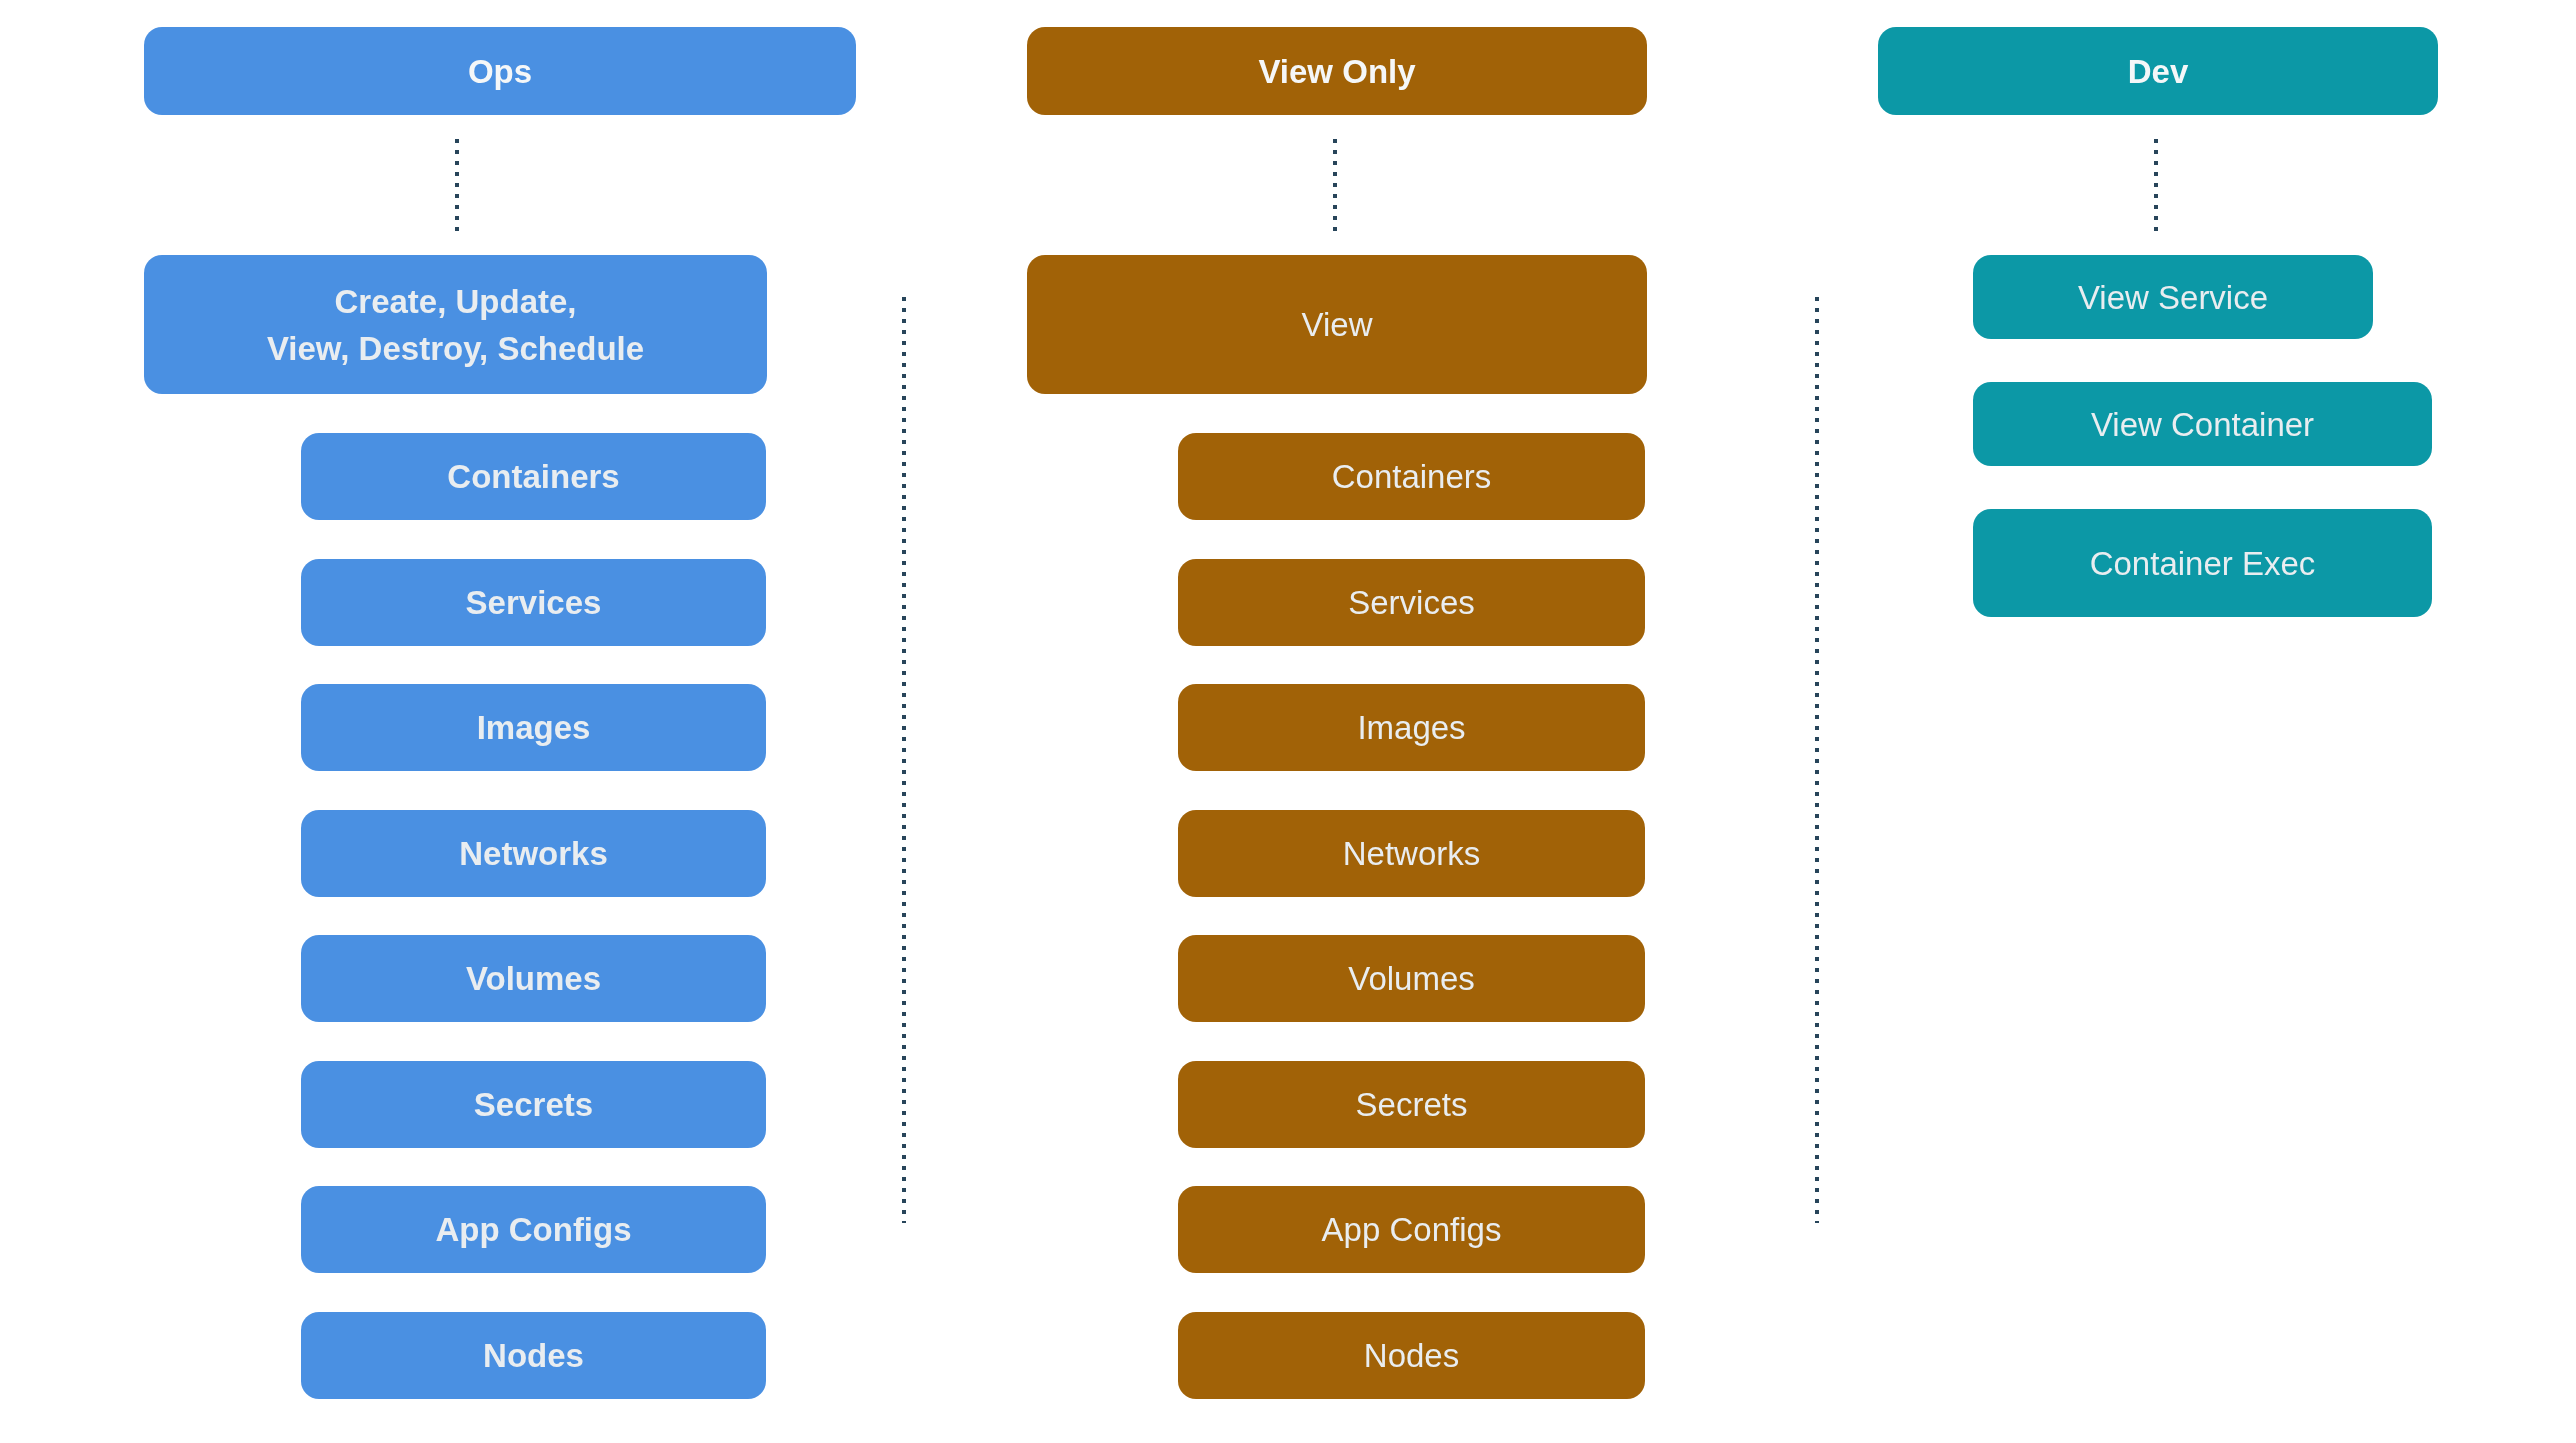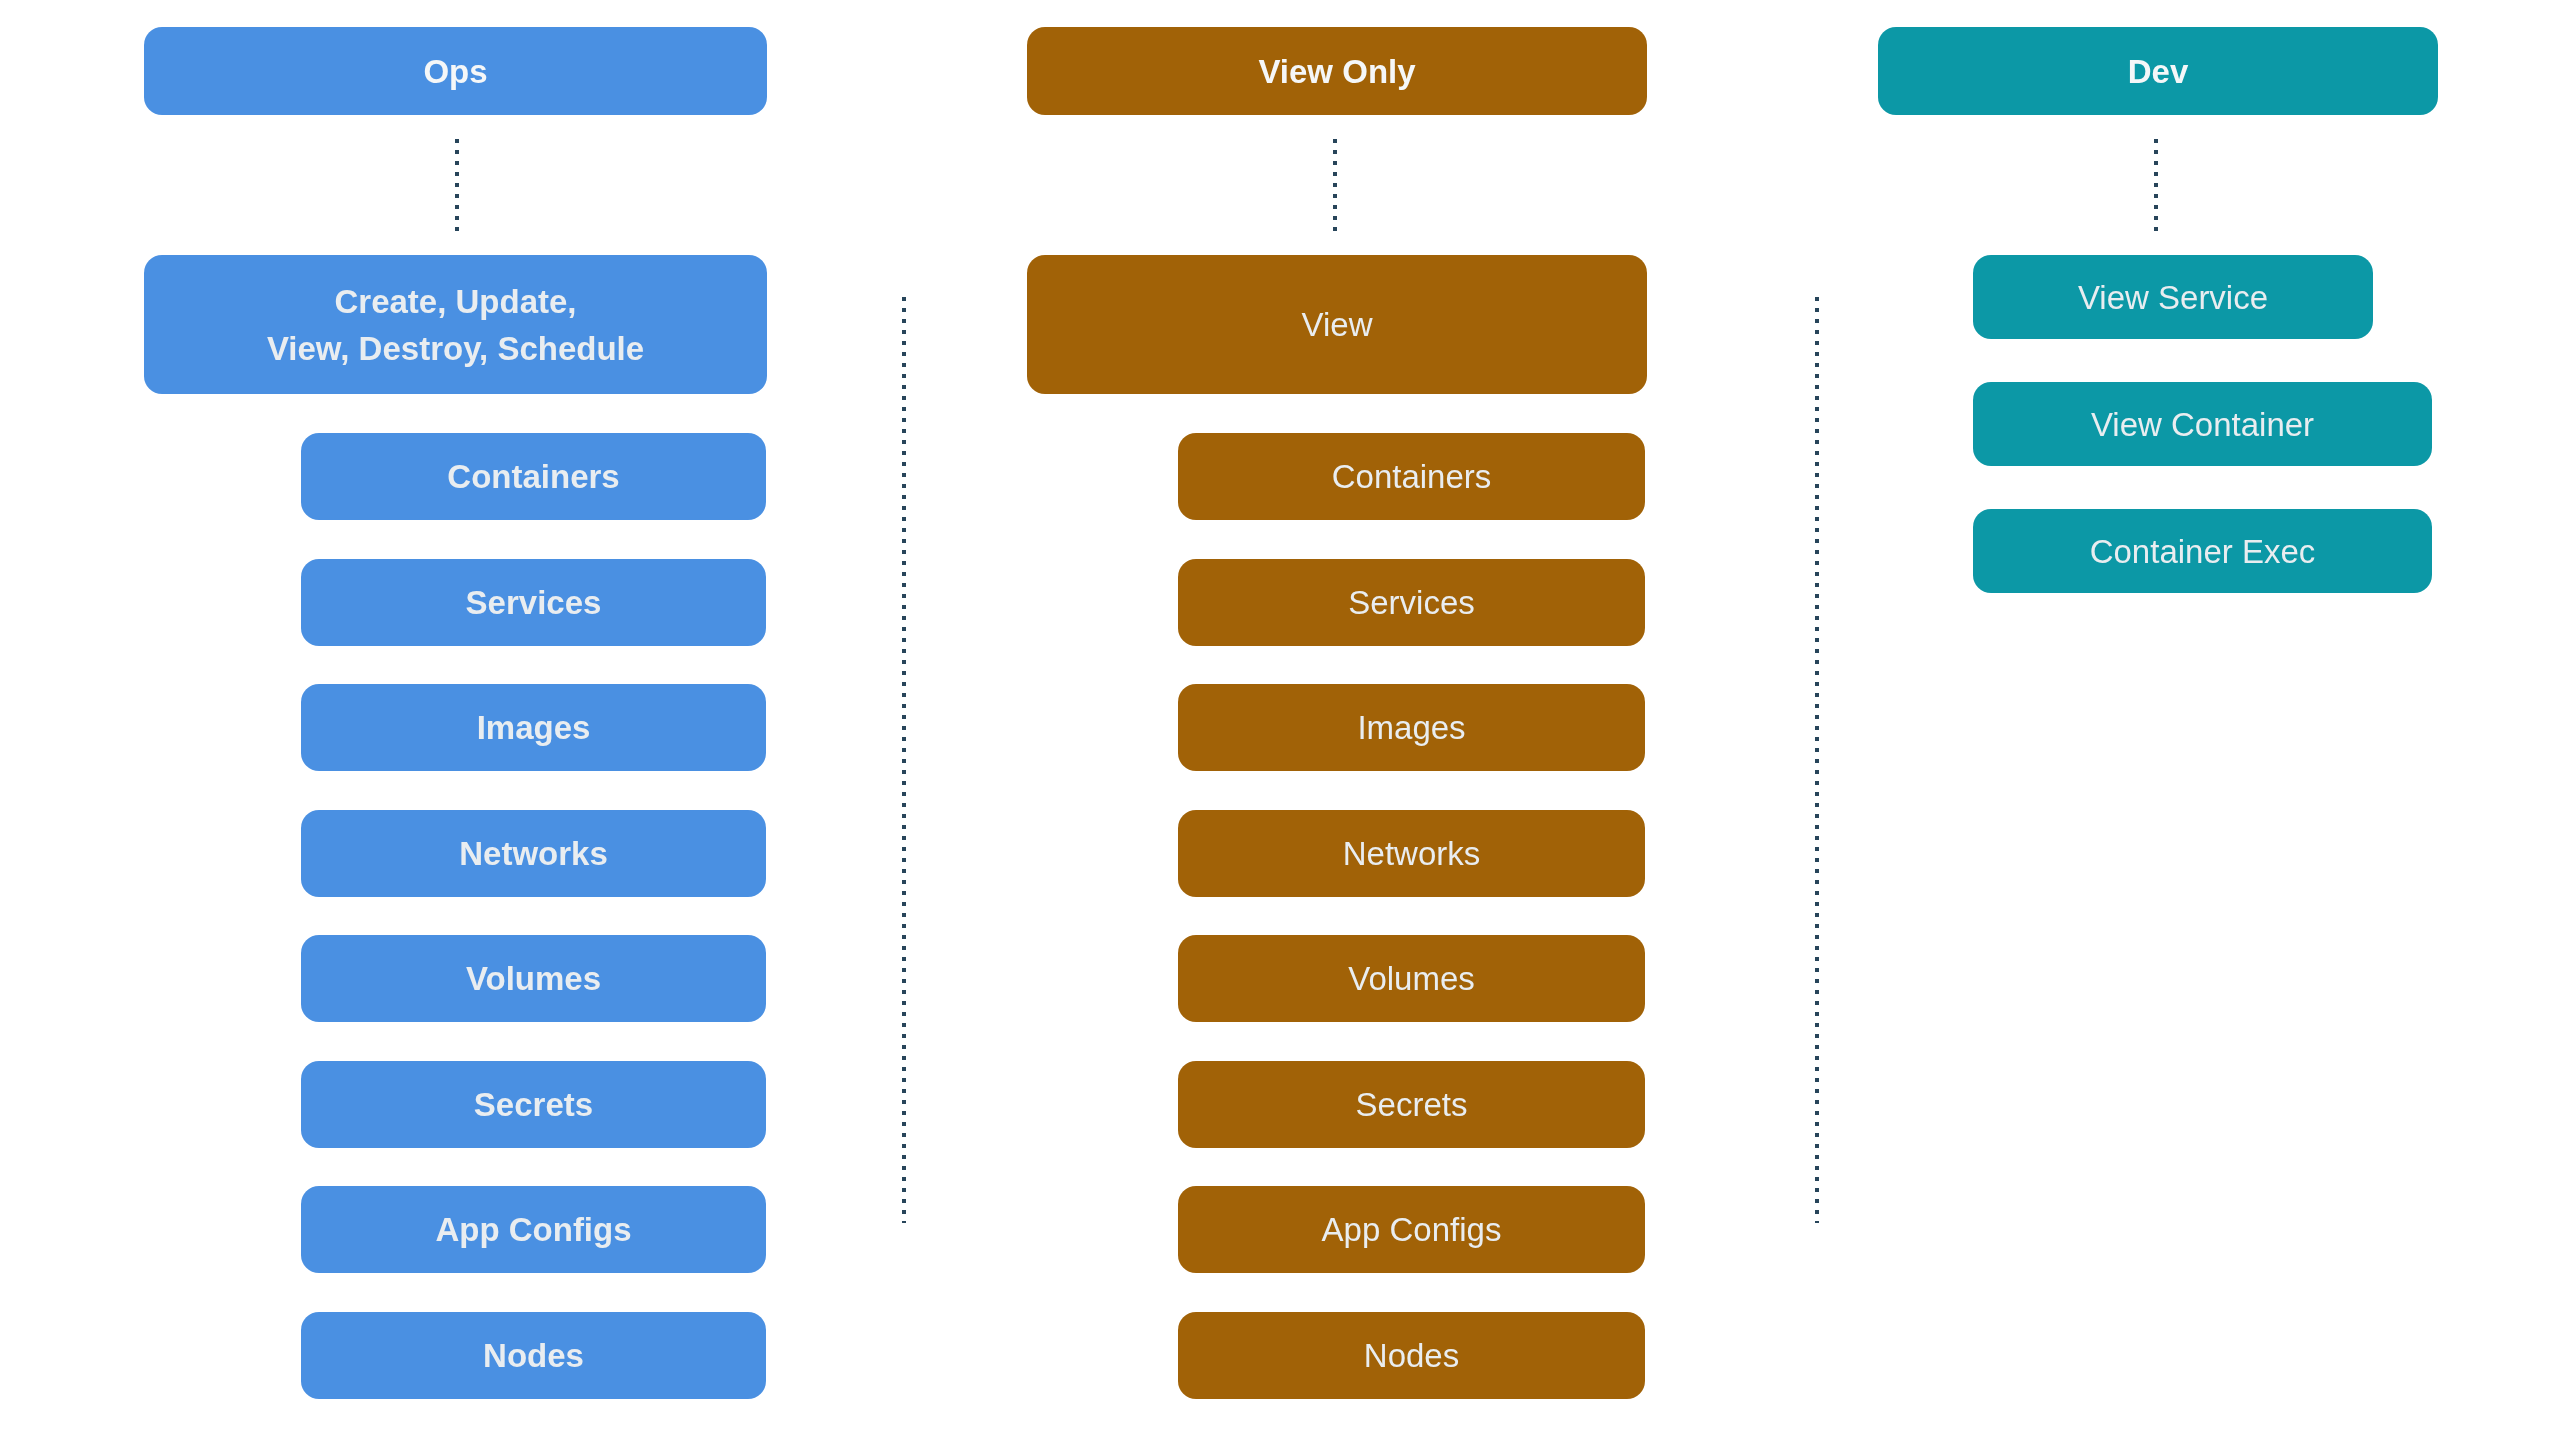--- a/index.html
+++ b/index.html
@@ -44,21 +44,21 @@
       #27455a 0px, #27455a 3.6px,
       transparent 3.6px, transparent 11px
     );
   }
 </style>
 </head>
 <body>
 
 <div class="canvas">
 
-  <div class="box header c-blue" style="left:144px; top:27px; width:623px; height:88px;">Ops</div>
+  <div class="box header c-blue" style="left:144px; top:27px; width:712px; height:88px;">Ops</div>
 
   <div class="vdots" style="left:455px; top:139px; height:94px;"></div>
 
   <div class="box c-blue" style="left:144px; top:255px; width:623px; height:139px;">
     <span>Create, Update,</span>
     <span>View, Destroy, Schedule</span>
   </div>
 
   <div class="box c-blue" style="left:301px; top:433px;  width:465px; height:87px;">Containers</div>
   <div class="box c-blue" style="left:301px; top:559px;  width:465px; height:87px;">Services</div>
@@ -89,16 +89,16 @@
   <div class="box c-navy" style="left:1178px; top:1312px; width:467px; height:87px;">Nodes</div>
 
   <div class="vdots" style="left:1815px; top:297px; height:926px;"></div>
 
   <div class="box header c-teal" style="left:1878px; top:27px; width:560px; height:88px;">Dev</div>
 
   <div class="vdots" style="left:2154px; top:139px; height:94px;"></div>
 
   <div class="box c-teal" style="left:1973px; top:255px; width:400px; height:84px;">View Service</div>
   <div class="box c-teal" style="left:1973px; top:382px; width:459px; height:84px;">View Container</div>
-  <div class="box c-teal" style="left:1973px; top:509px; width:459px; height:84px;">Container Exec</div>
+  <div class="box c-teal" style="left:1973px; top:509px; width:459px; height:108px;">Container Exec</div>
 
 </div>
 
 
 </body></html>

